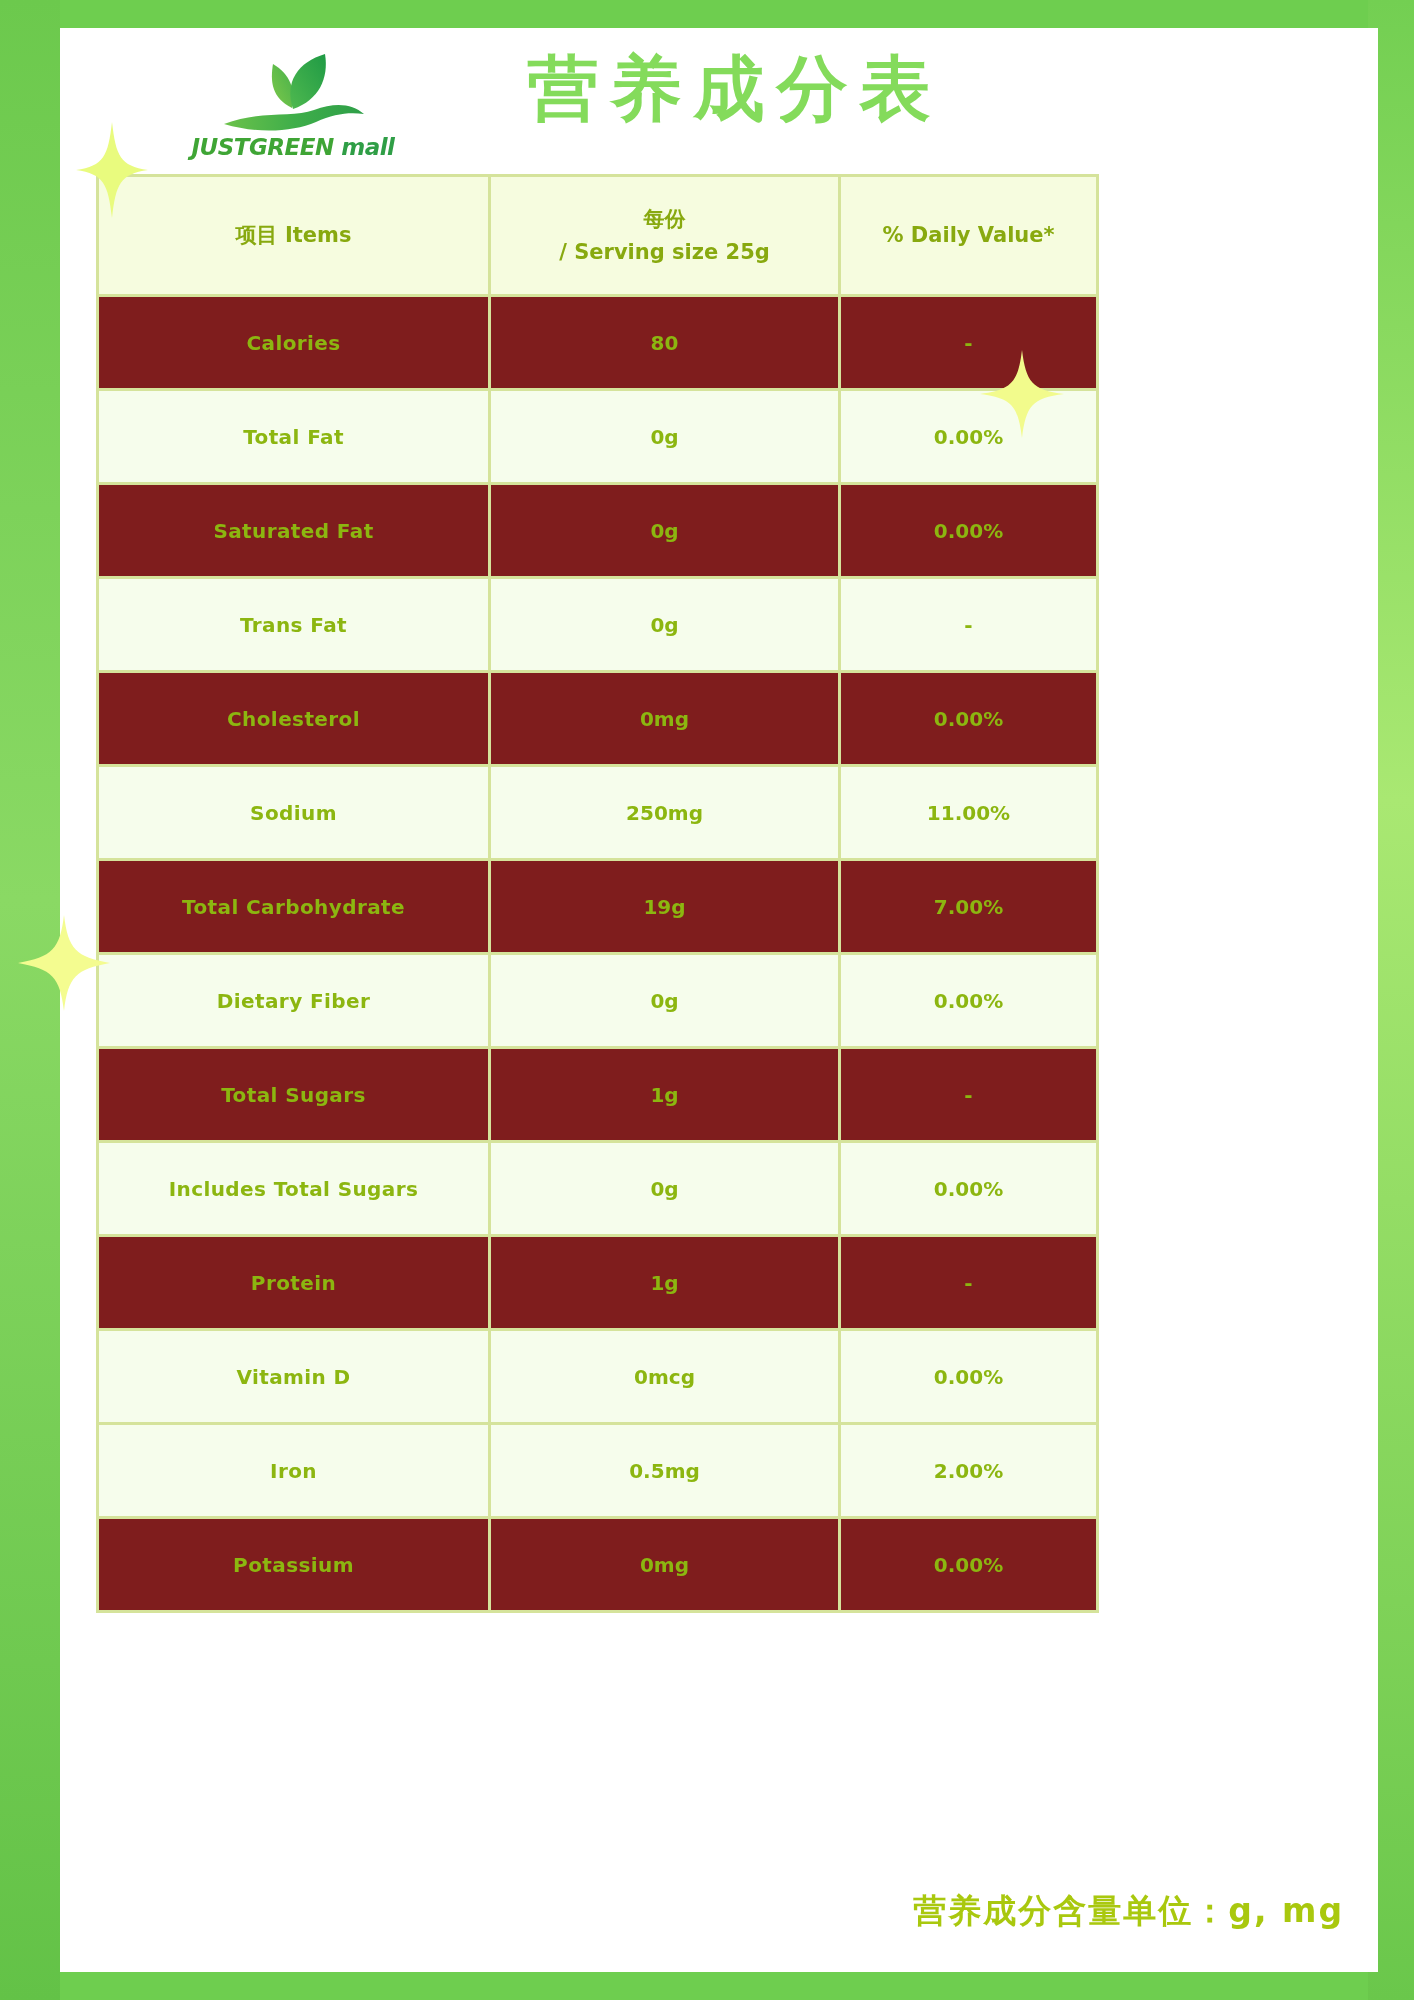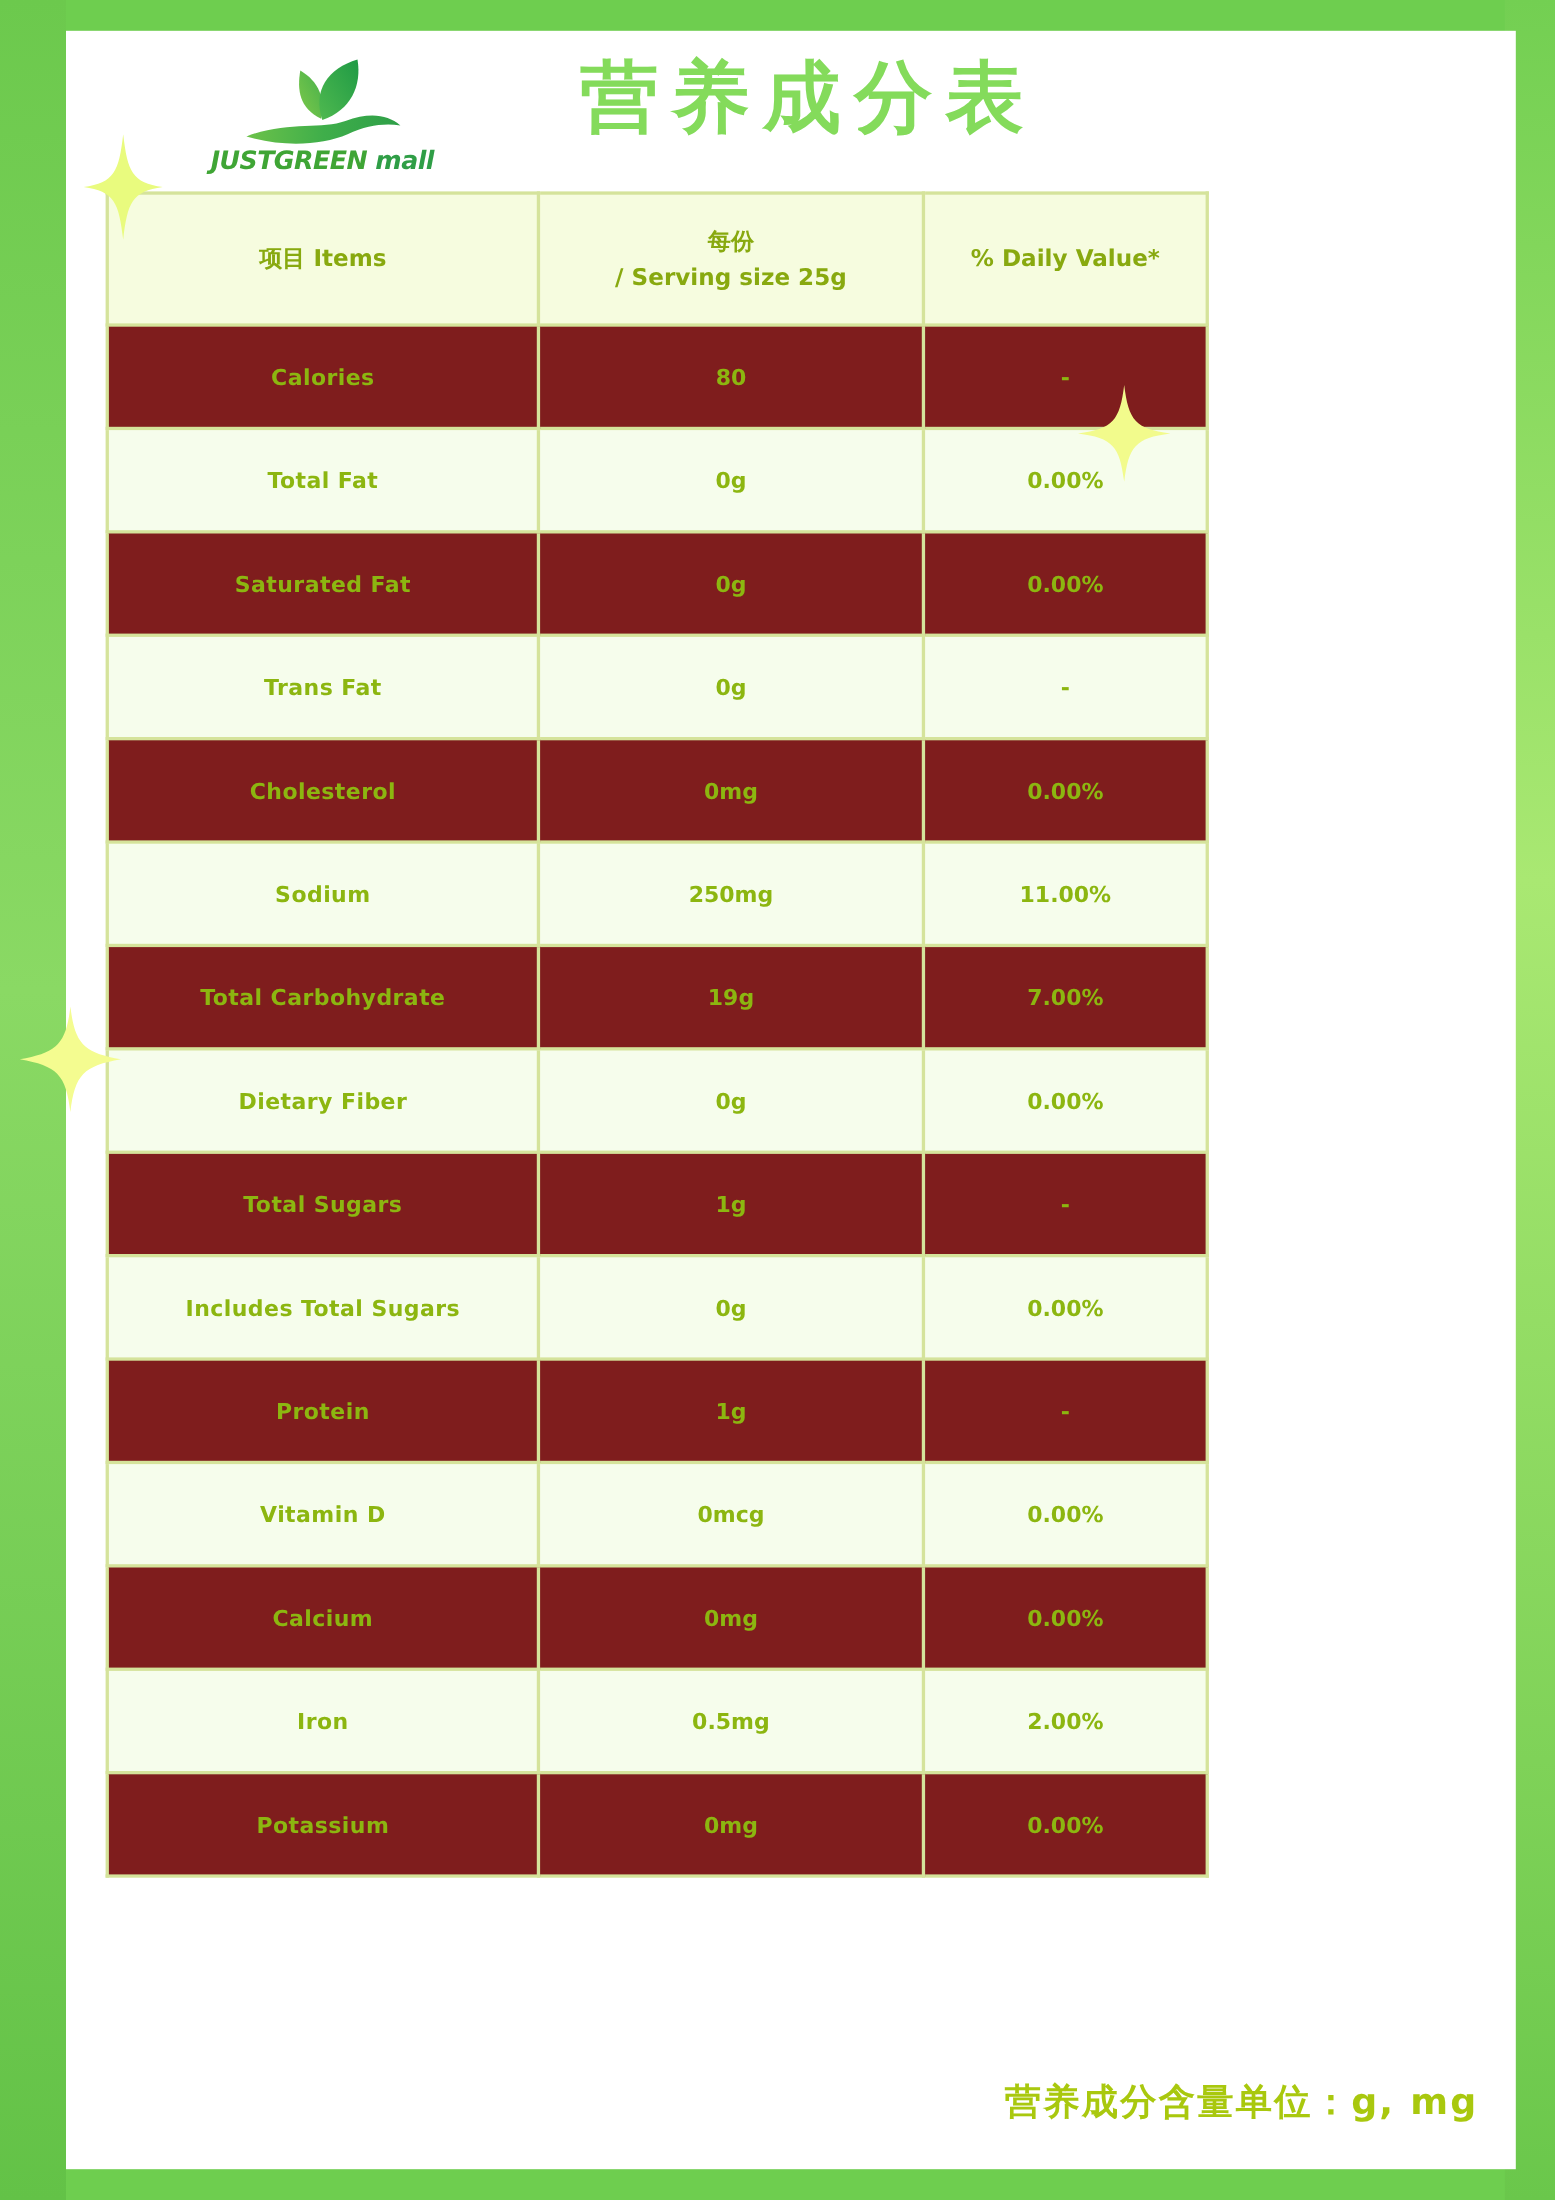--- a/index.html
+++ b/index.html
@@ -274,25 +274,20 @@
           <tr class="row-odd">
             <td class="cell-name">Protein</td>
             <td class="cell-val">1g</td>
             <td class="cell-dv">-</td>
           </tr>
           <tr class="row-even">
             <td class="cell-name">Vitamin D</td>
             <td class="cell-val">0mcg</td>
             <td class="cell-dv">0.00%</td>
           </tr>
-          <tr class="row-odd">
-            <td class="cell-name">Calcium</td>
-            <td class="cell-val">0mg</td>
-            <td class="cell-dv">0.00%</td>
-          </tr>
           <tr class="row-even">
             <td class="cell-name">Iron</td>
             <td class="cell-val">0.5mg</td>
             <td class="cell-dv">2.00%</td>
           </tr>
           <tr class="row-odd">
             <td class="cell-name">Potassium</td>
             <td class="cell-val">0mg</td>
             <td class="cell-dv">0.00%</td>
           </tr>

